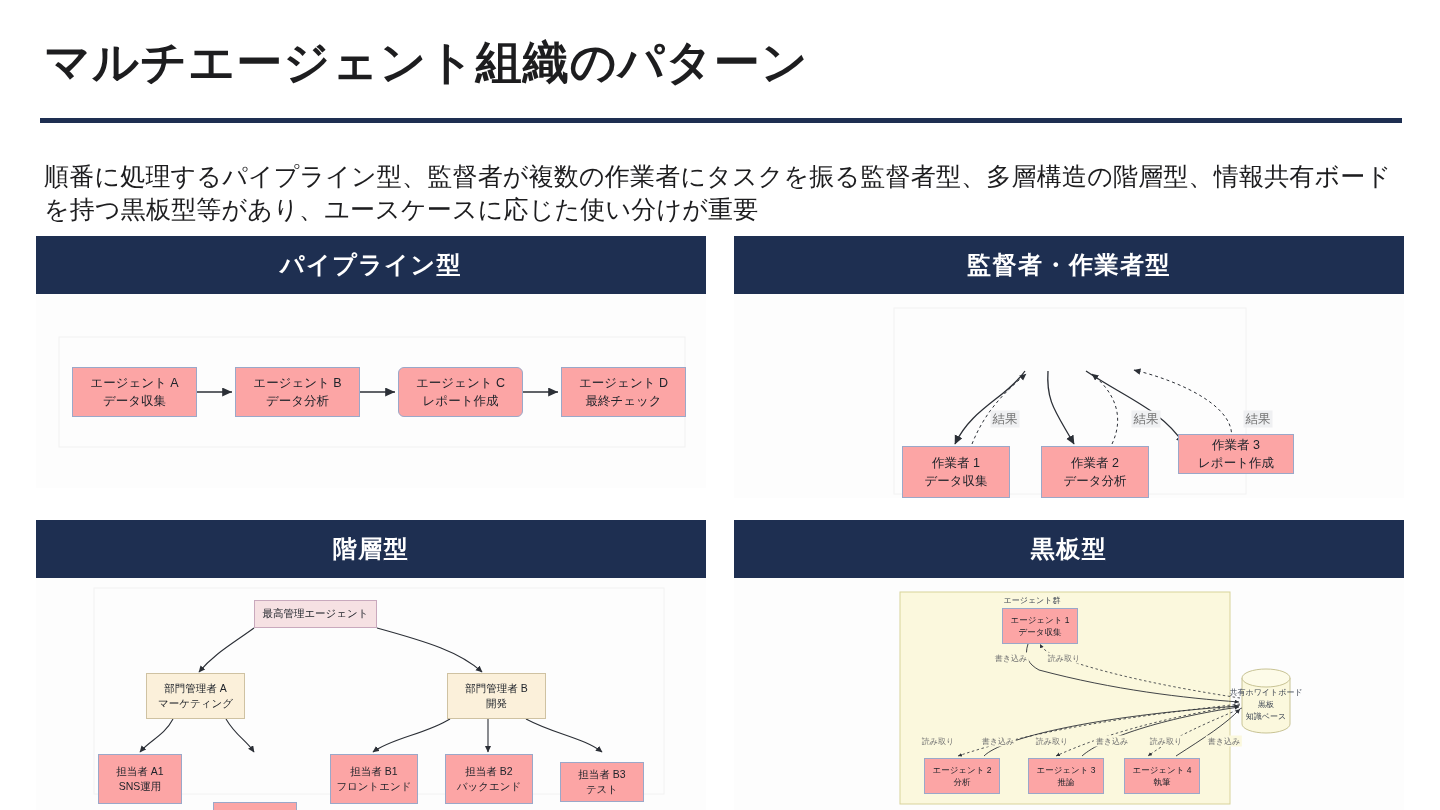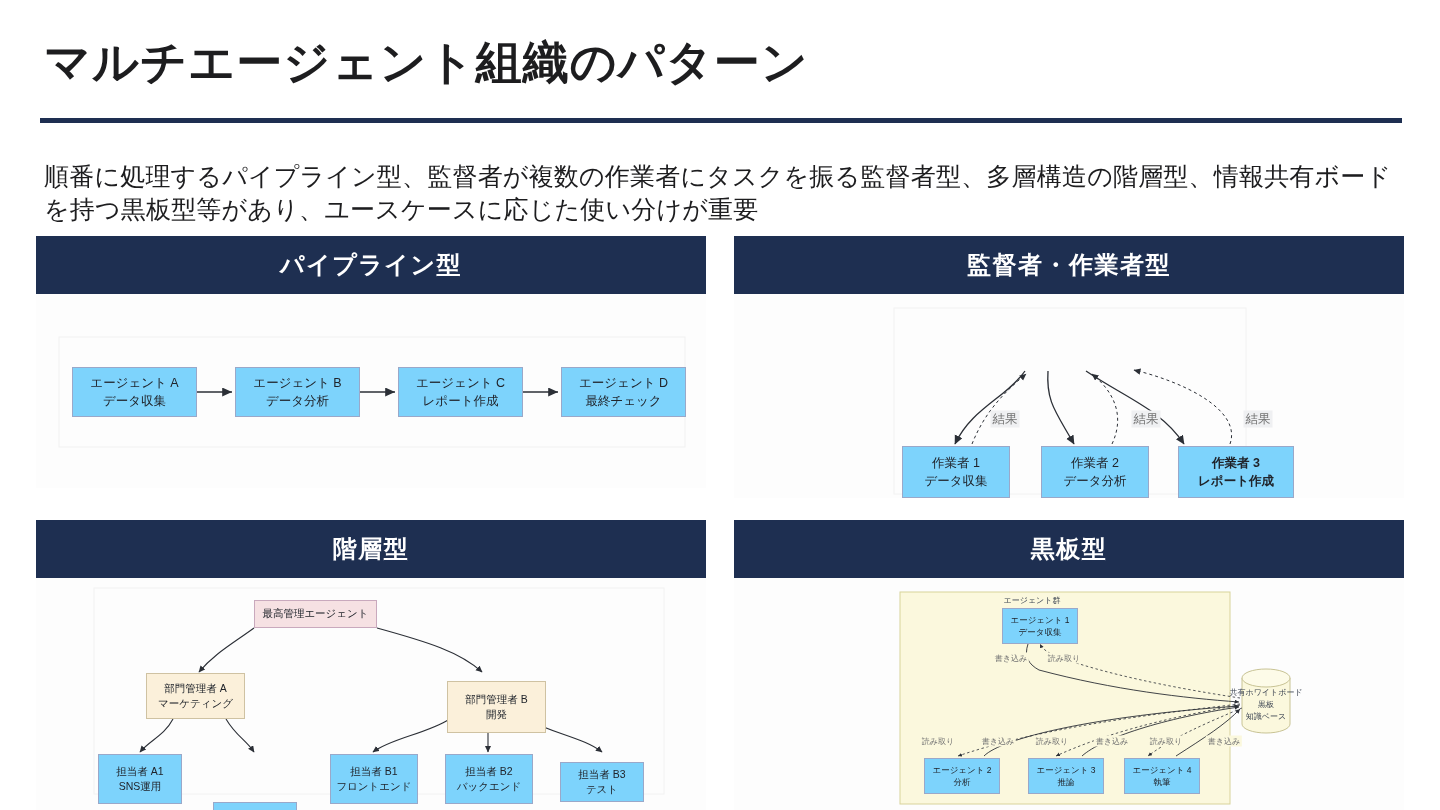--- a/index.html
+++ b/index.html
@@ -44,21 +44,21 @@
 
   .canvas { position: absolute; inset: 0; }
   .canvas svg { position: absolute; left: 0; top: 0; width: 100%; height: 100%; }
 
   
   .node {
     position: absolute; display: flex; flex-direction: column;
     align-items: center; justify-content: center; text-align: center;
     color: #20242b; line-height: 1.45;
   }
-  .node-blue   { background: #7dd3fc; border: 1px solid #9aa8c9; }
+  .node-blue   { background: #fca5a5; border: 1px solid #9aa8c9; }
   .node-pink   { background: #f6e1e3; border: 1px solid #c9a9bd; }
   .node-beige  { background: #fbf0da; border: 1px solid #cfc2a2; }
   .node .l1, .node .l2, .node .l3 { display: block; }
 
   .edge-label {
     position: absolute; background: #eff0f2; color: #737373;
     padding: 0 2px; white-space: nowrap; transform: translate(-50%, -50%);
   }
   .plain-label {
     position: absolute; color: #3c4452; white-space: nowrap;
@@ -108,21 +108,21 @@
         </svg>
 
         <div class="node node-blue" style="left:36px; top:73px; width:125px; height:50px;">
           <span class="l1">エージェント A</span>
           <span class="l2">データ収集</span>
         </div>
         <div class="node node-blue" style="left:199px; top:73px; width:125px; height:50px;">
           <span class="l1">エージェント B</span>
           <span class="l2">データ分析</span>
         </div>
-        <div class="node node-blue" style="left:362px; top:73px; width:125px; height:50px;">
+        <div class="node node-blue" style="left:362px; top:73px; width:125px; height:50px;border-radius:6px;">
           <span class="l1">エージェント C</span>
           <span class="l2">レポート作成</span>
         </div>
         <div class="node node-blue" style="left:525px; top:73px; width:125px; height:50px;">
           <span class="l1">エージェント D</span>
           <span class="l2">最終チェック</span>
         </div>
       </div>
     </div>
   </div>
@@ -157,21 +157,21 @@
         <div class="edge-label" style="left:524px; top:125px;">結果</div>
 
         <div class="node node-blue" style="left:168px; top:152px; width:108px; height:52px;">
           <span class="l1">作業者 1</span>
           <span class="l2">データ収集</span>
         </div>
         <div class="node node-blue" style="left:307px; top:152px; width:108px; height:52px;">
           <span class="l1">作業者 2</span>
           <span class="l2">データ分析</span>
         </div>
-        <div class="node node-blue" style="left:444px; top:152px; width:116px; height:52px;font-weight:bold;">
+        <div class="node node-blue" style="left:444px; top:140px; width:116px; height:40px;">
           <span class="l1">作業者 3</span>
           <span class="l2">レポート作成</span>
         </div>
       </div>
     </div>
   </div>
 
   <div class="panel" id="panel-hierarchy">
     <div class="panel-head">階層型</div>
     <div class="panel-body">
@@ -196,21 +196,21 @@
         </svg>
 
         <div class="node node-pink" style="left:218px; top:22px; width:123px; height:28px;">
           <span class="l1">最高管理エージェント</span>
         </div>
 
         <div class="node node-beige" style="left:110px; top:95px; width:99px; height:46px;">
           <span class="l1">部門管理者 A</span>
           <span class="l2">マーケティング</span>
         </div>
-        <div class="node node-beige" style="left:411px; top:95px; width:99px; height:52px;margin-top:8px;">
+        <div class="node node-beige" style="left:411px; top:95px; width:99px; height:46px;">
           <span class="l1">部門管理者 B</span>
           <span class="l2">開発</span>
         </div>
 
         <div class="node node-blue" style="left:62px; top:176px; width:84px; height:50px;">
           <span class="l1">担当者 A1</span>
           <span class="l2">SNS運用</span>
         </div>
         <div class="node node-blue" style="left:177px; top:176px; width:84px; height:50px;margin-top:48px;">
           <span class="l1">担当者 A2</span>

